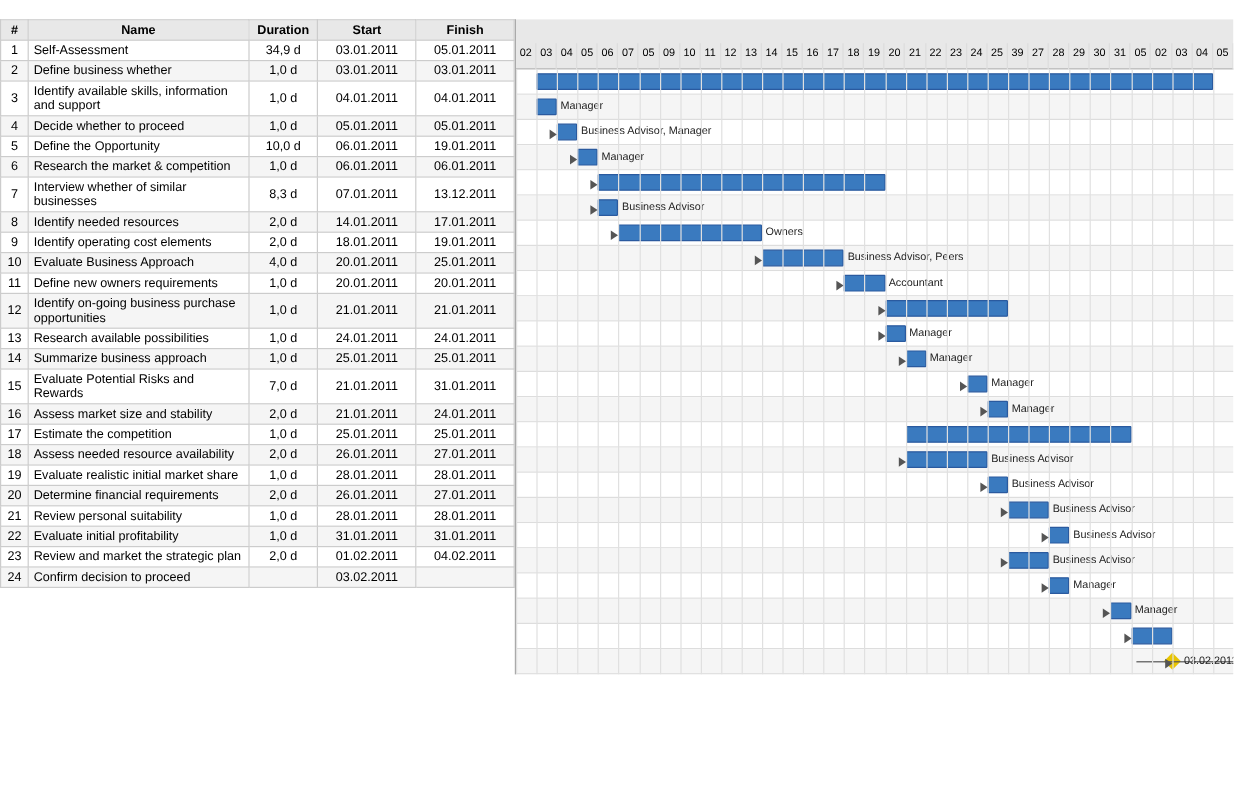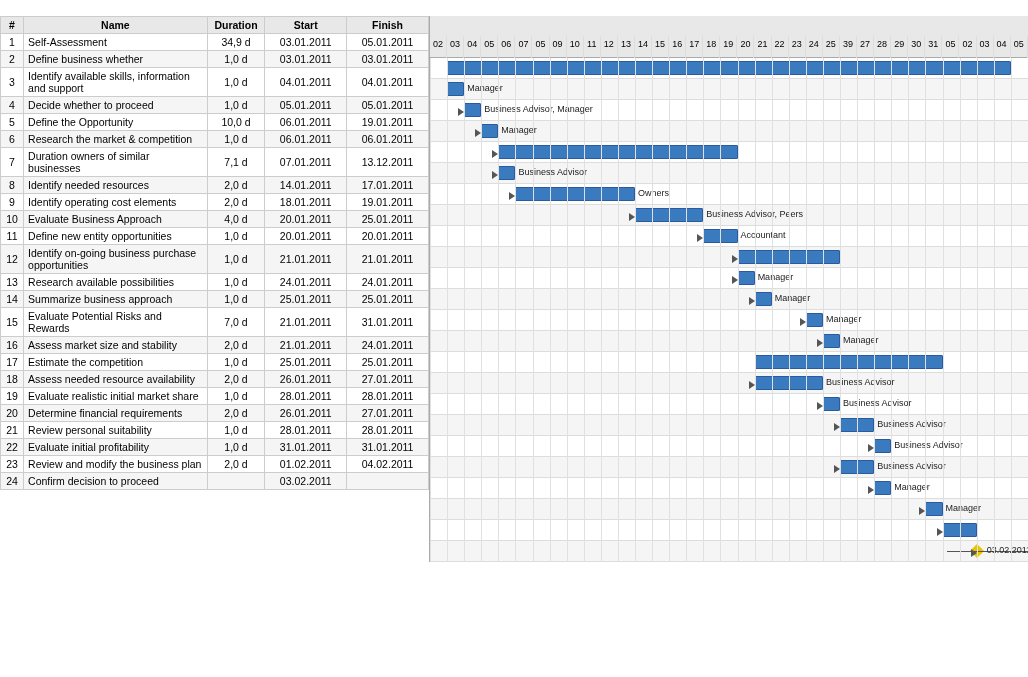--- a/index.html
+++ b/index.html
@@ -197,22 +197,22 @@
   </tr>
           <tr>
     <td class="num">6</td>
     <td class="name">Research the market &amp; competition</td>
     <td class="dur">1,0 d</td>
     <td class="start">06.01.2011</td>
     <td class="finish">06.01.2011</td>
   </tr>
           <tr>
     <td class="num">7</td>
-    <td class="name">Duration owners of similar businesses</td>
-    <td class="dur">7,1 d</td>
+    <td class="name">Interview whether of similar businesses</td>
+    <td class="dur">8,3 d</td>
     <td class="start">07.01.2011</td>
     <td class="finish">13.12.2011</td>
   </tr>
           <tr>
     <td class="num">8</td>
     <td class="name">Identify needed resources</td>
     <td class="dur">2,0 d</td>
     <td class="start">14.01.2011</td>
     <td class="finish">17.01.2011</td>
   </tr>
@@ -225,21 +225,21 @@
   </tr>
           <tr>
     <td class="num">10</td>
     <td class="name">Evaluate Business Approach</td>
     <td class="dur">4,0 d</td>
     <td class="start">20.01.2011</td>
     <td class="finish">25.01.2011</td>
   </tr>
           <tr>
     <td class="num">11</td>
-    <td class="name">Define new entity opportunities</td>
+    <td class="name">Define new owners requirements</td>
     <td class="dur">1,0 d</td>
     <td class="start">20.01.2011</td>
     <td class="finish">20.01.2011</td>
   </tr>
           <tr>
     <td class="num">12</td>
     <td class="name">Identify on-going business purchase opportunities</td>
     <td class="dur">1,0 d</td>
     <td class="start">21.01.2011</td>
     <td class="finish">21.01.2011</td>
@@ -309,21 +309,21 @@
   </tr>
           <tr>
     <td class="num">22</td>
     <td class="name">Evaluate initial profitability</td>
     <td class="dur">1,0 d</td>
     <td class="start">31.01.2011</td>
     <td class="finish">31.01.2011</td>
   </tr>
           <tr>
     <td class="num">23</td>
-    <td class="name">Review and modify the business plan</td>
+    <td class="name">Review and market the strategic plan</td>
     <td class="dur">2,0 d</td>
     <td class="start">01.02.2011</td>
     <td class="finish">04.02.2011</td>
   </tr>
           <tr>
     <td class="num">24</td>
     <td class="name">Confirm decision to proceed</td>
     <td class="dur"></td>
     <td class="start">03.02.2011</td>
     <td class="finish"></td>

